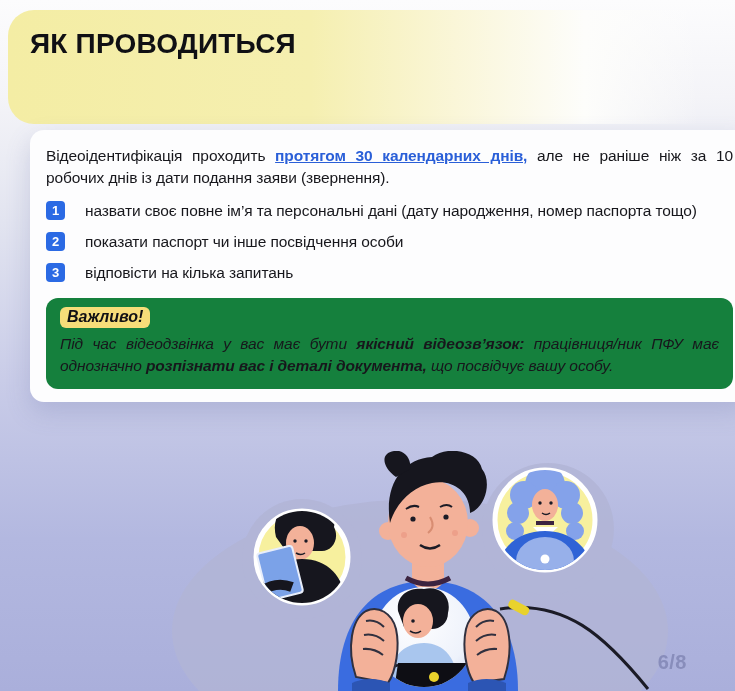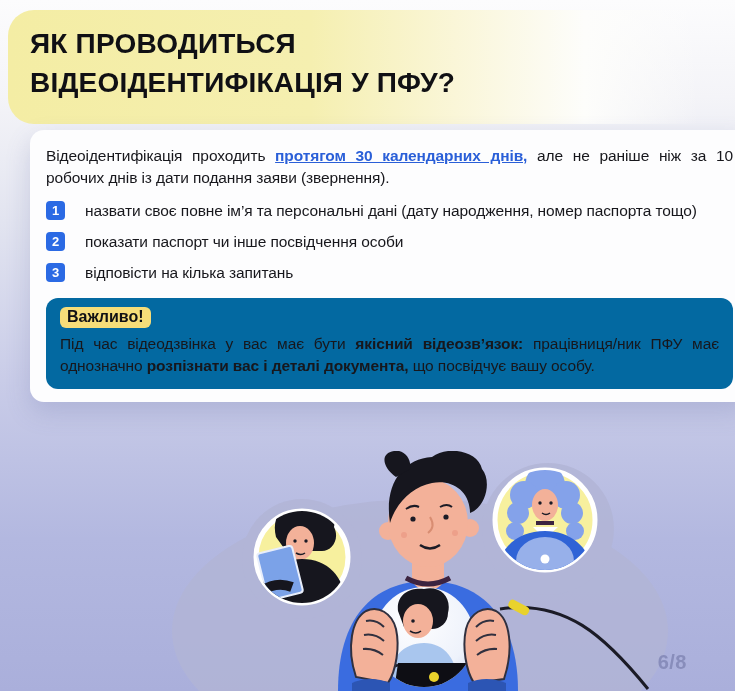--- a/index.html
+++ b/index.html
@@ -45,22 +45,23 @@
   .num-item:first-child { margin-top:0; }
   .num-badge {
     flex:0 0 auto; width:19px; height:19px; margin-top:1px;
     background:#2b6ae4; border-radius:4px;
     color:#fff; font-size:13px; font-weight:700;
     display:flex; align-items:center; justify-content:center;
   }
   .li-text { flex:1;margin-left:9px; }
 
   .important-box {
-    margin-top:14px; background:#0369a1; border-radius:12px;
+    margin-top:14px; background:#15803d; border-radius:12px;
     padding:9px 14px 12px 14px;
+    font-style:italic;
   }
   .imp-label {
     display:inline-block; background:#f6dd79; border-radius:6px;
     padding:1px 7px 2px 7px; font-size:16px; font-weight:800; color:#101014;
   }
   .imp-body { margin-top:5px; }
 
   
   .illustration { position:absolute; left:0; top:451px; width:735px; height:240px; }
 
@@ -70,21 +71,20 @@
   }
 </style>
 </head>
 <body>
 
 <div class="stage">
 
   <div class="header-band"></div>
   <h1 class="page-title">
     <span>ЯК ПРОВОДИТЬСЯ</span><br>
-    <span>ВІДЕОІДЕНТИФІКАЦІЯ У ПФУ?</span>
   </h1>
 
   <div class="card">
     <p><span>Відеоідентифікація проходить </span><span class="link">протягом 30 календарних днів,</span><span> але не раніше ніж за 10 робочих днів із дати подання заяви (звернення).</span></p>
 
 
     <div class="num-list">
       <div class="num-item">
         <div class="num-badge">1</div>
         <div class="li-text">назвати своє повне ім’я та персональні дані (дату народження, номер паспорта тощо)</div>

